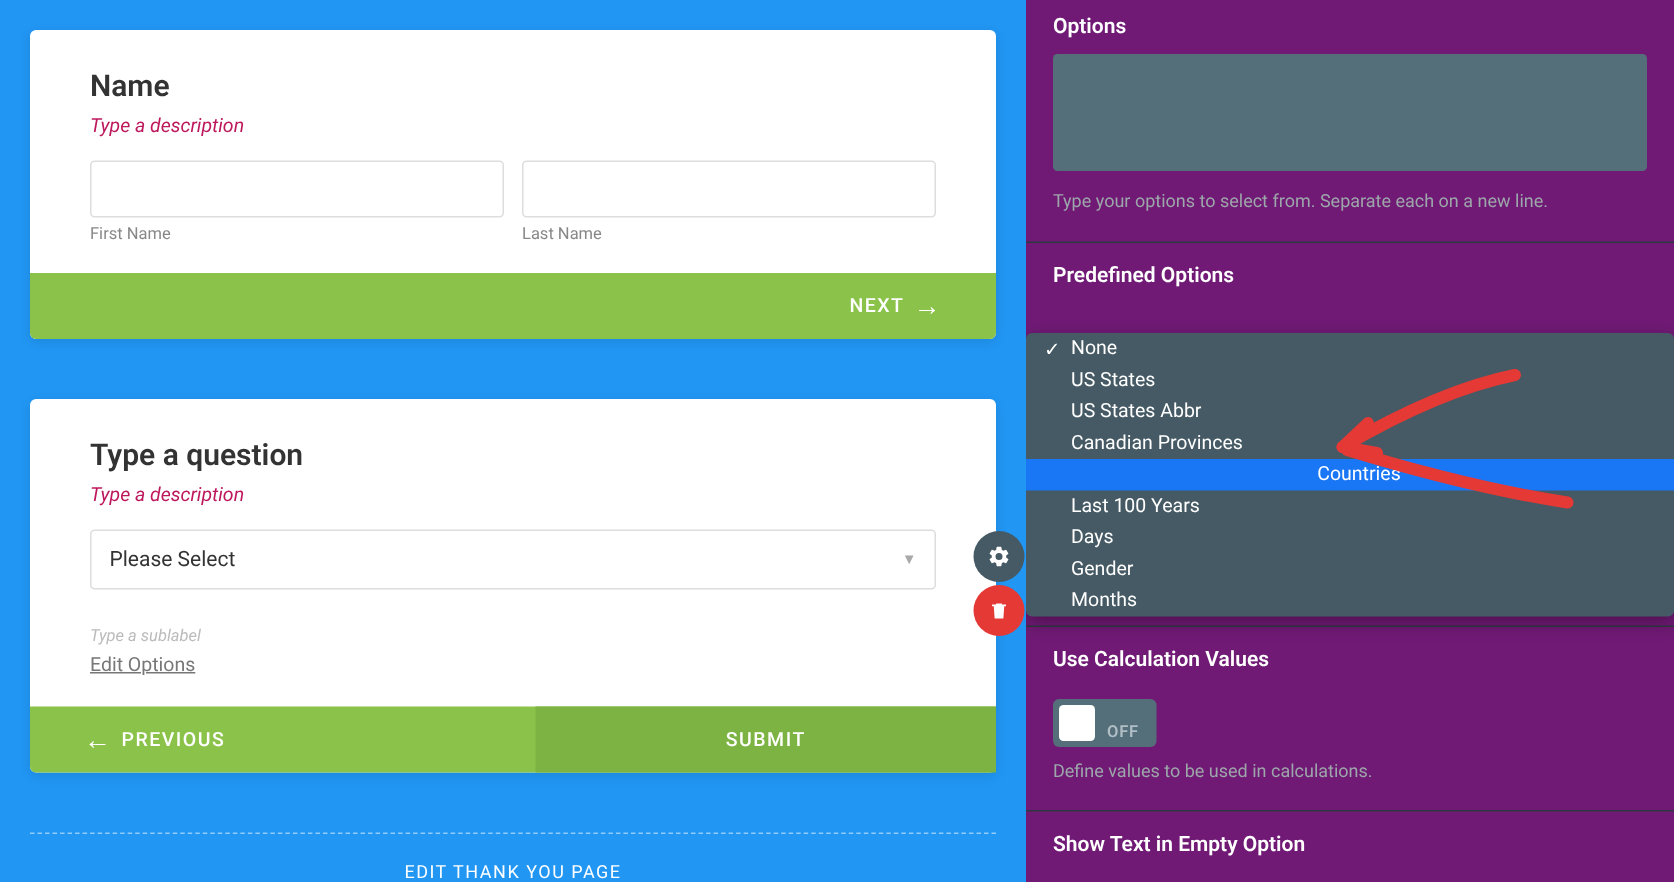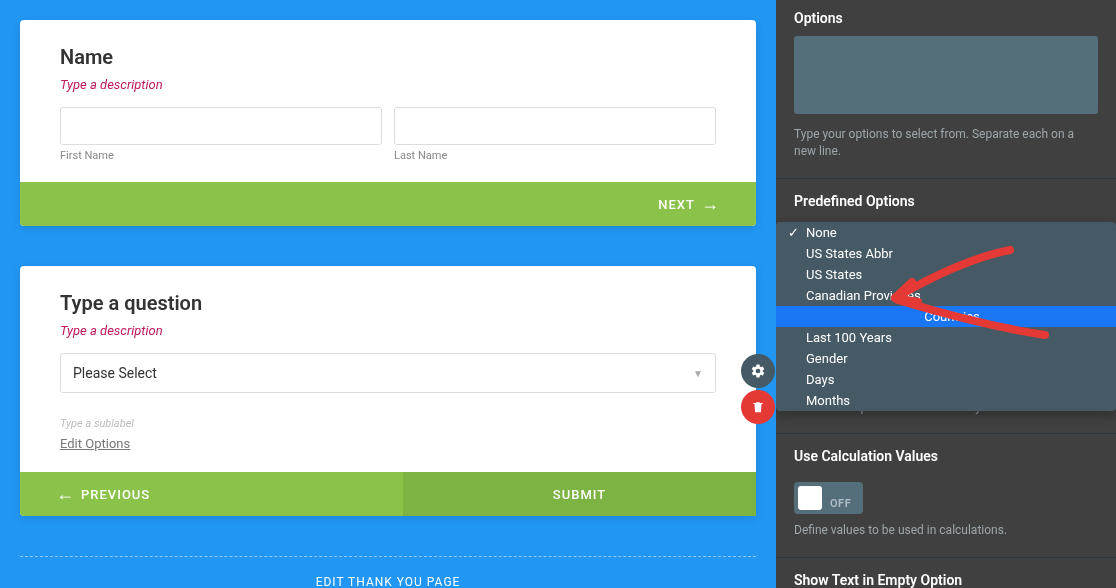--- a/index.html
+++ b/index.html
@@ -161,22 +161,22 @@
       color: #fff;
       font-size: 12px;
       letter-spacing: 1px;
       padding: 18px 0;
       border-top: 1px dashed rgba(255,255,255,0.5);
       border-bottom: 1px dashed rgba(255,255,255,0.5);
       margin: 28px 0 0 0;
     }
     
     .sidebar {
-      width: 340px;
-      background: #404040;
+      width: 432px;
+      background: #701a75;
       color: #fff;
       padding: 10px 0 0 0;
       overflow: hidden;
       position: relative;
     }
     .section {
       padding: 0 18px 18px 18px;
     }
     .section-title {
       font-size: 14px;
@@ -335,27 +335,27 @@
     <textarea class="options-textarea" style=""></textarea>
     <div class="helper-text">Type your options to select from. Separate each on a new line.</div>
   </div>
   <div class="divider"></div>
   <div class="section" style="padding-bottom:6px;">
     <div class="section-title">Predefined Options</div>
   </div>
 
   <div class="dropdown-menu" id="dropdown-menu">
       <div class="dropdown-item checked">None</div>
+      <div class="dropdown-item">US States</div>
       <div class="dropdown-item">US States Abbr</div>
-      <div class="dropdown-item">US States</div>
       <div class="dropdown-item">Canadian Provinces</div>
       <div class="dropdown-item hl">Countries</div>
       <div class="dropdown-item">Last 100 Years</div>
+      <div class="dropdown-item">Days</div>
       <div class="dropdown-item">Gender</div>
-      <div class="dropdown-item">Days</div>
       <div class="dropdown-item">Months</div>
     </div>
 
   <div class="section below-dropdown">
     <div class="helper-text">Choose an option to be selected by default.</div>
   </div>
   <div class="divider"></div>
   <div class="section">
     <div class="section-title">Use Calculation Values</div>
     <div class="toggle-row">

